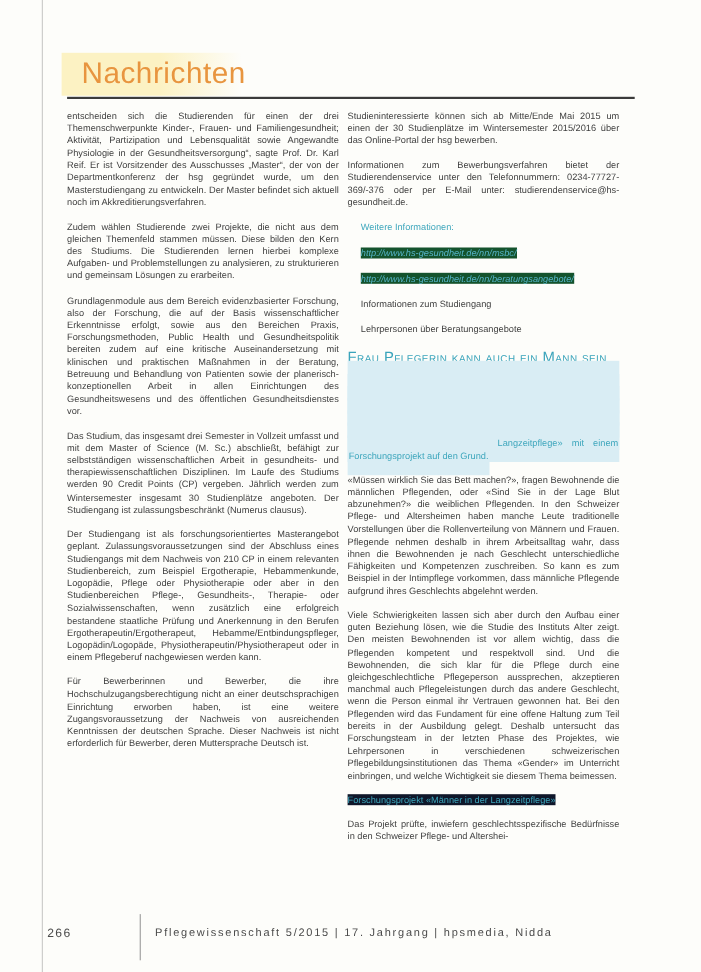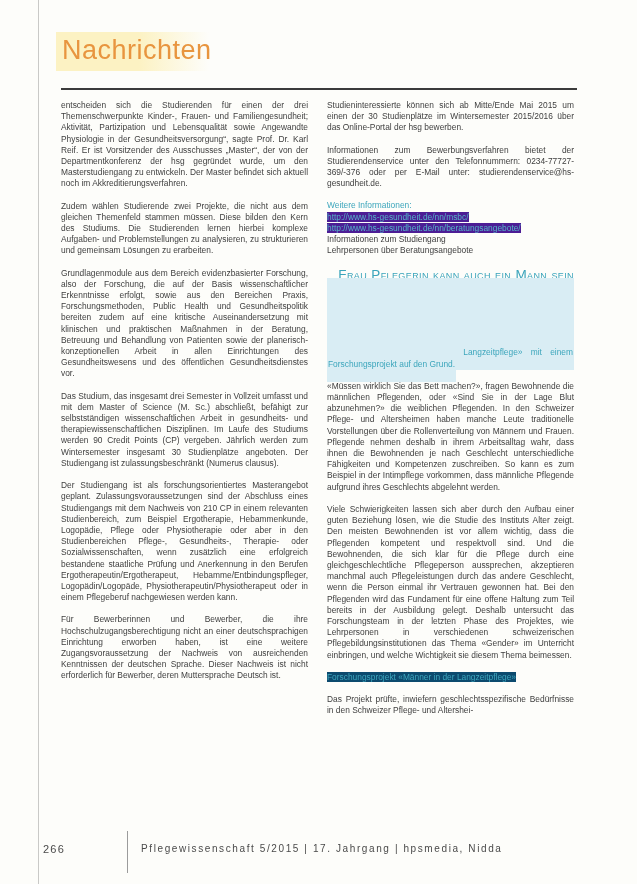--- a/index.html
+++ b/index.html
@@ -4,49 +4,49 @@
 <style>
   html,body{margin:0;padding:0;}
   body{
     width:637px;height:884px;position:relative;overflow:hidden;
     background:#fdfdfa;
     font-family:"Liberation Sans", sans-serif;
     color:#3e3e3e;
   }
   .left-page-rule{position:absolute;left:38px;top:0;bottom:0;width:1px;background:#c9c9c7;}
   .page-title{
-    position:absolute;left:56px;top:32px;
+    position:absolute;left:56px;top:48px;
     font-size:27px;letter-spacing:.5px;color:#e8953f;font-weight:400;
-    padding:3px 10px 5px 6px;
+    padding:3px 10px 5px 18px;
     background:linear-gradient(90deg,#fcf2c3 0%,#fcf2c3 50%,rgba(252,242,195,0) 92%);
   }
   .title-rule{position:absolute;left:61px;top:88px;width:516px;height:2px;background:#3b3b3b;}
-  .columns{position:absolute;left:61px;top:100px;width:516px;display:flex;gap:19px;}
+  .columns{position:absolute;left:61px;top:100px;width:516px;display:flex;gap:8px;}
   .col{width:247px;font-size:8.4px;line-height:11.2px;text-align:justify;color:#3e3e3e;}
   .col p{margin:0 0 11px 0;}
   .teal{color:#3da6bc;}
   .info-block{margin:0 0 11px 0;}
-  .info-block div{margin:0;}
+  .info-block div{margin:12px;}
   .doc-link{
-    color:#55b4c8;
-    background:#4c1d95;text-decoration:none;
+    font-style:italic;color:#55b4c8;
+    background:#14532d;text-decoration:none;
     -webkit-box-decoration-break:clone;box-decoration-break:clone;
   }
   .section-heading{
     font-variant:small-caps;font-size:13.5px;line-height:15px;
     color:#3aa4bb;letter-spacing:.4px;font-weight:400;
-    margin:6px 0 9px 0;text-align:right;
+    margin:6px 0 9px 0;text-align:left;
   }
   .lead-highlight{
     color:#3da6bc;background:#d9edf4;
     -webkit-box-decoration-break:clone;box-decoration-break:clone;
     padding:13px 1px;
   }
   .sub-highlight{
-    color:#3da6bc;background:#0c4a6e;
+    color:#3da6bc;background:#0f172a;
     -webkit-box-decoration-break:clone;box-decoration-break:clone;
   }
   .subhead-line{margin:0;}
   .footer-pagenum{position:absolute;left:43px;top:843px;font-size:11px;letter-spacing:1.2px;color:#4a4a4a;}
   .footer-divider{position:absolute;left:127px;top:831px;width:1px;height:42px;background:#9b9b9b;}
   .footer-text{position:absolute;left:141px;top:843px;font-size:10px;letter-spacing:1.6px;color:#4a4a4a;}
 </style>
 </head>
 <body>
 

